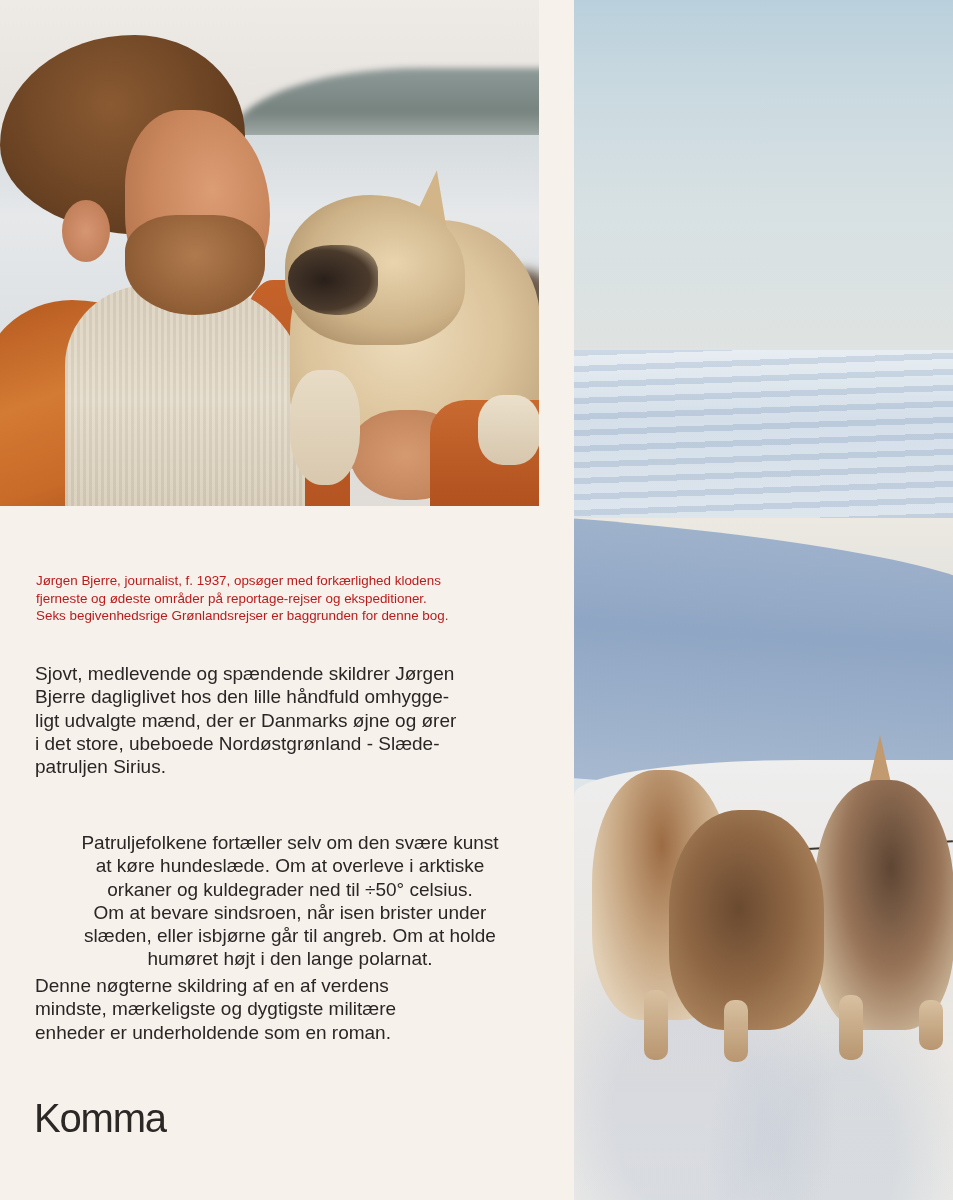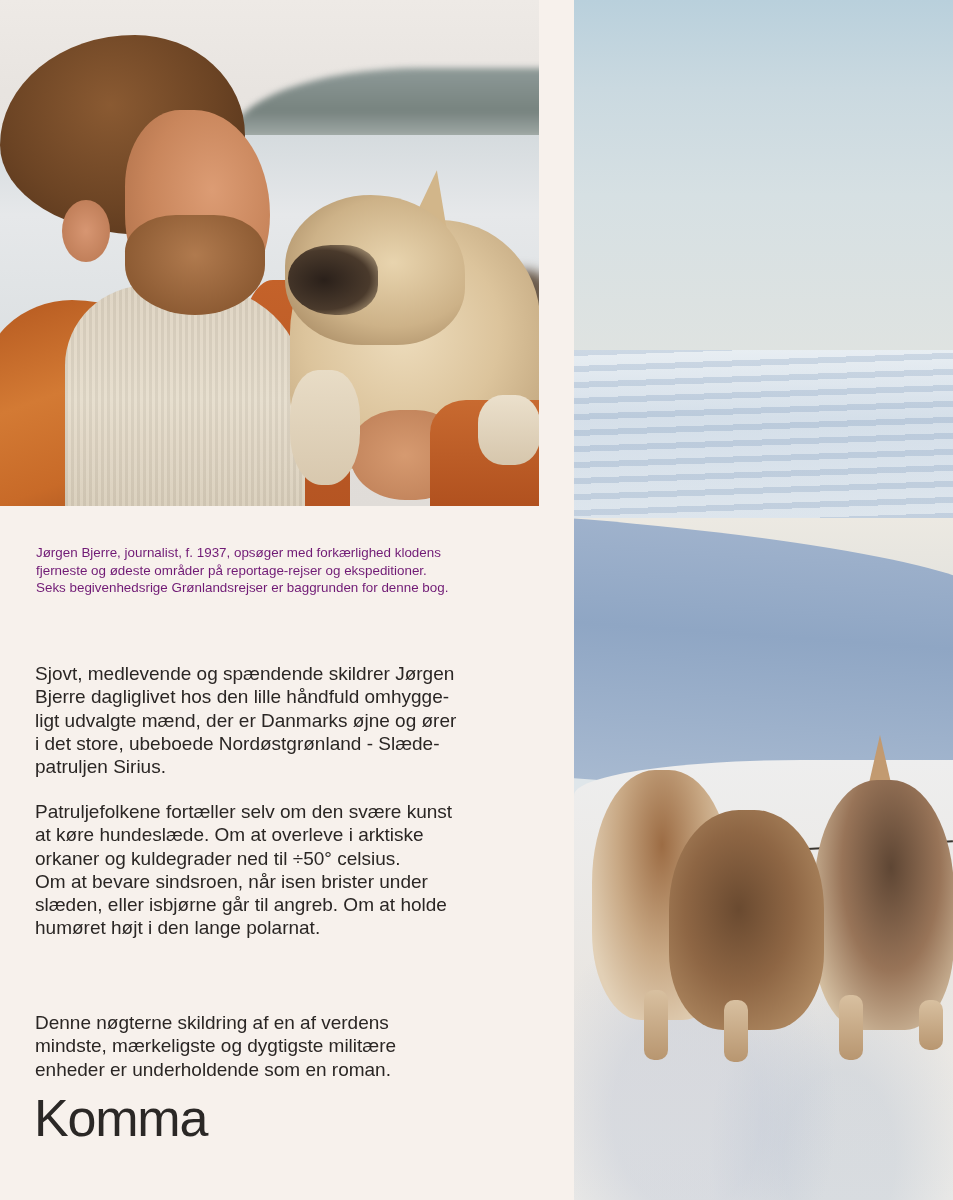--- a/index.html
+++ b/index.html
@@ -158,35 +158,35 @@
     background: radial-gradient(ellipse at 45% 45%, #6a4a30 0%, #8e6644 45%, #b08a62 85%); }
   .dog.d3 { left: 240px; top: 780px; width: 140px; height: 250px;
     background: radial-gradient(ellipse at 55% 35%, #5e4634 0%, #987458 45%, #d8c4a6 85%); }
   .dog-ear-a { position: absolute; left: 290px; top: 735px; width: 0; height: 0;
     border-left: 16px solid transparent; border-right: 16px solid transparent; border-bottom: 70px solid #c29a70; }
   .dog-leg { position: absolute; width: 24px; border-radius: 10px; background: linear-gradient(180deg,#d8c0a0,#b89670); }
   .line { position: absolute; height: 2px; background: #3a3630; }
 
   
   .caption {
-    position: absolute; left: 36px; top: 544px; width: 510px;
-    font-size: 13.4px; line-height: 17.5px; color: #701a75;
+    position: absolute; left: 36px; top: 572px; width: 510px;
+    font-size: 13.4px; line-height: 17.5px; color: #b91c1c;
     white-space: pre-line;
   }
   .blurb {
     position: absolute; left: 35px; width: 510px;
     font-size: 19px; line-height: 23.3px; color: #2a2624;
     white-space: pre-line;
   }
   .blurb.p1 { top: 662px; }
-  .blurb.p2 { top: 800px; }
-  .blurb.p3 { top: 1011px; }
+  .blurb.p2 { top: 831px; text-align: center; }
+  .blurb.p3 { top: 974px; }
   .publisher {
     position: absolute; left: 34px; top: 1094px;
-    font-size: 52px; line-height: 48px; letter-spacing: -1.2px;
+    font-size: 40px; line-height: 48px; letter-spacing: -1.2px;
     color: #2b2826; font-weight: normal;
   }
 </style>
 </head>
 <body>
 
 <div class="portrait">
   <div class="hill"></div>
   <div class="water"></div>
   <div class="shore"></div>

